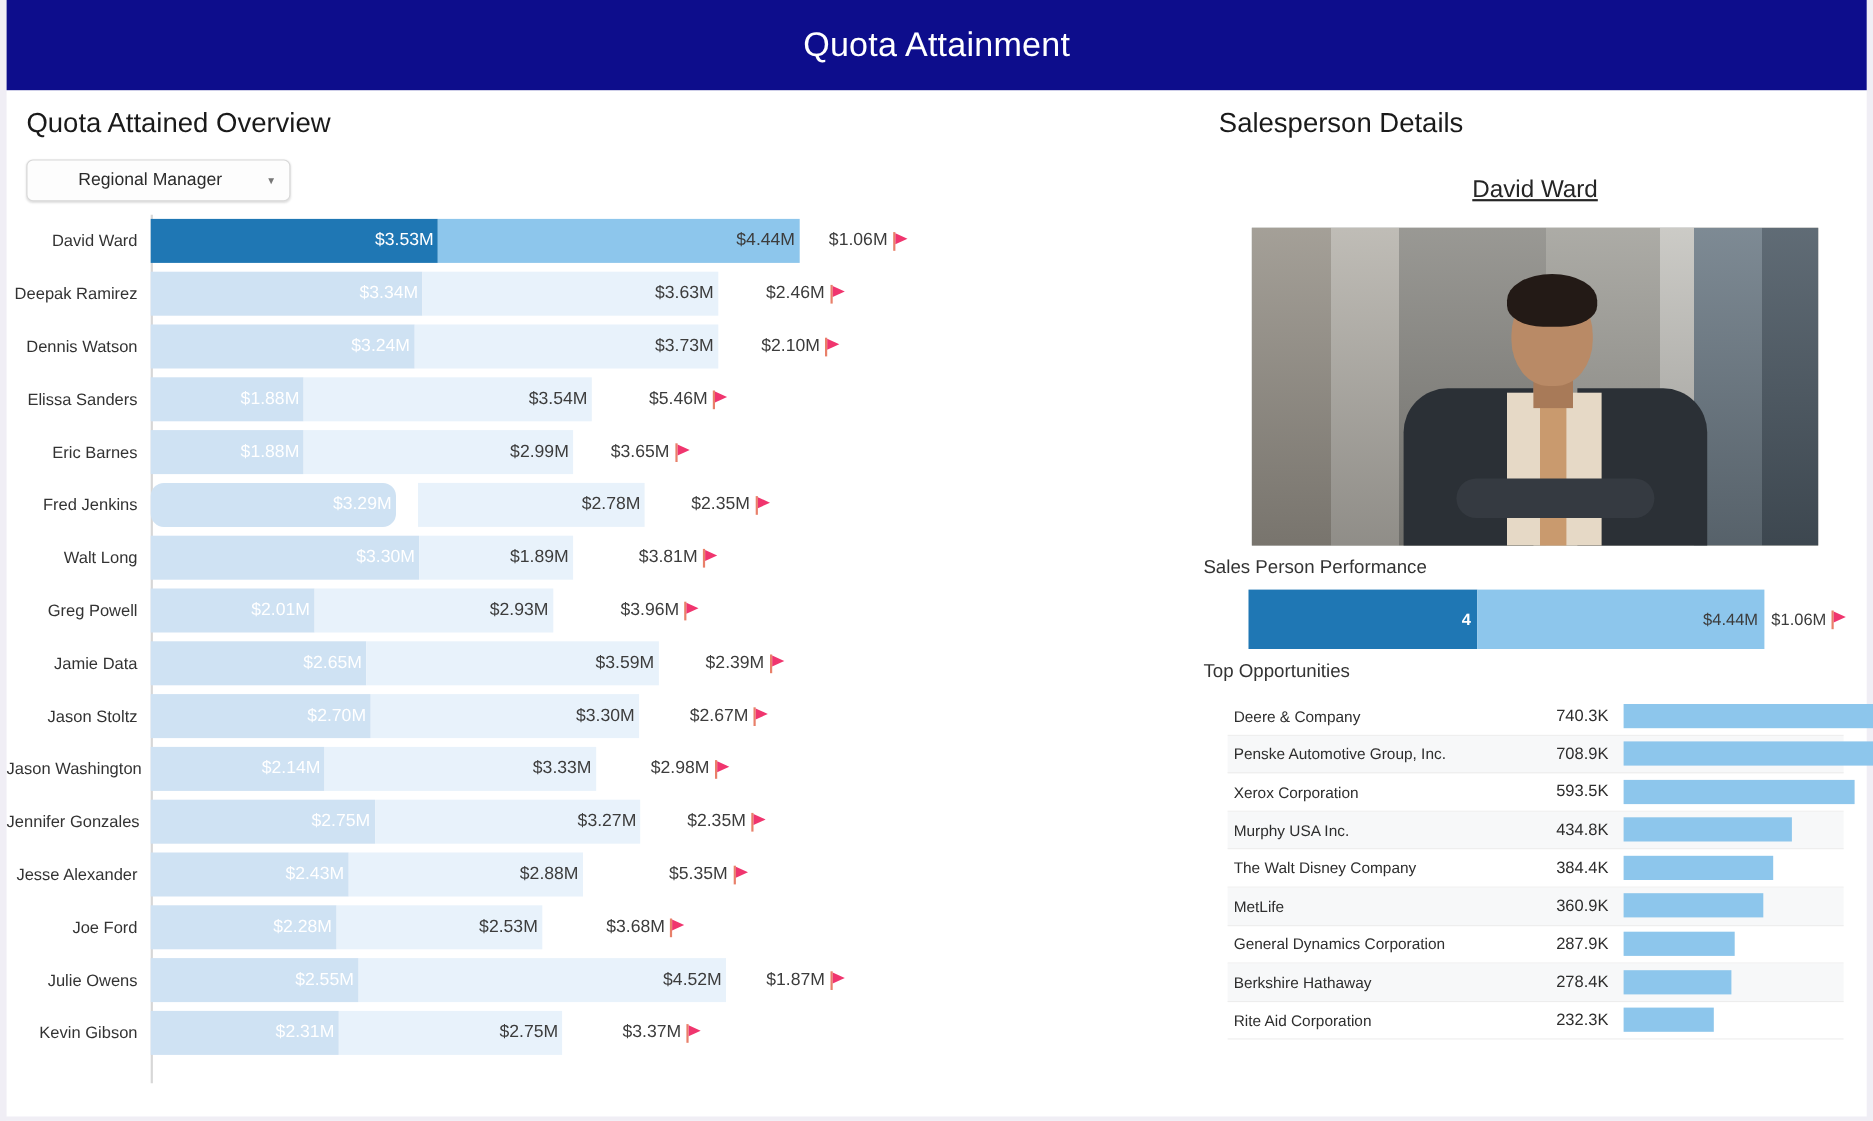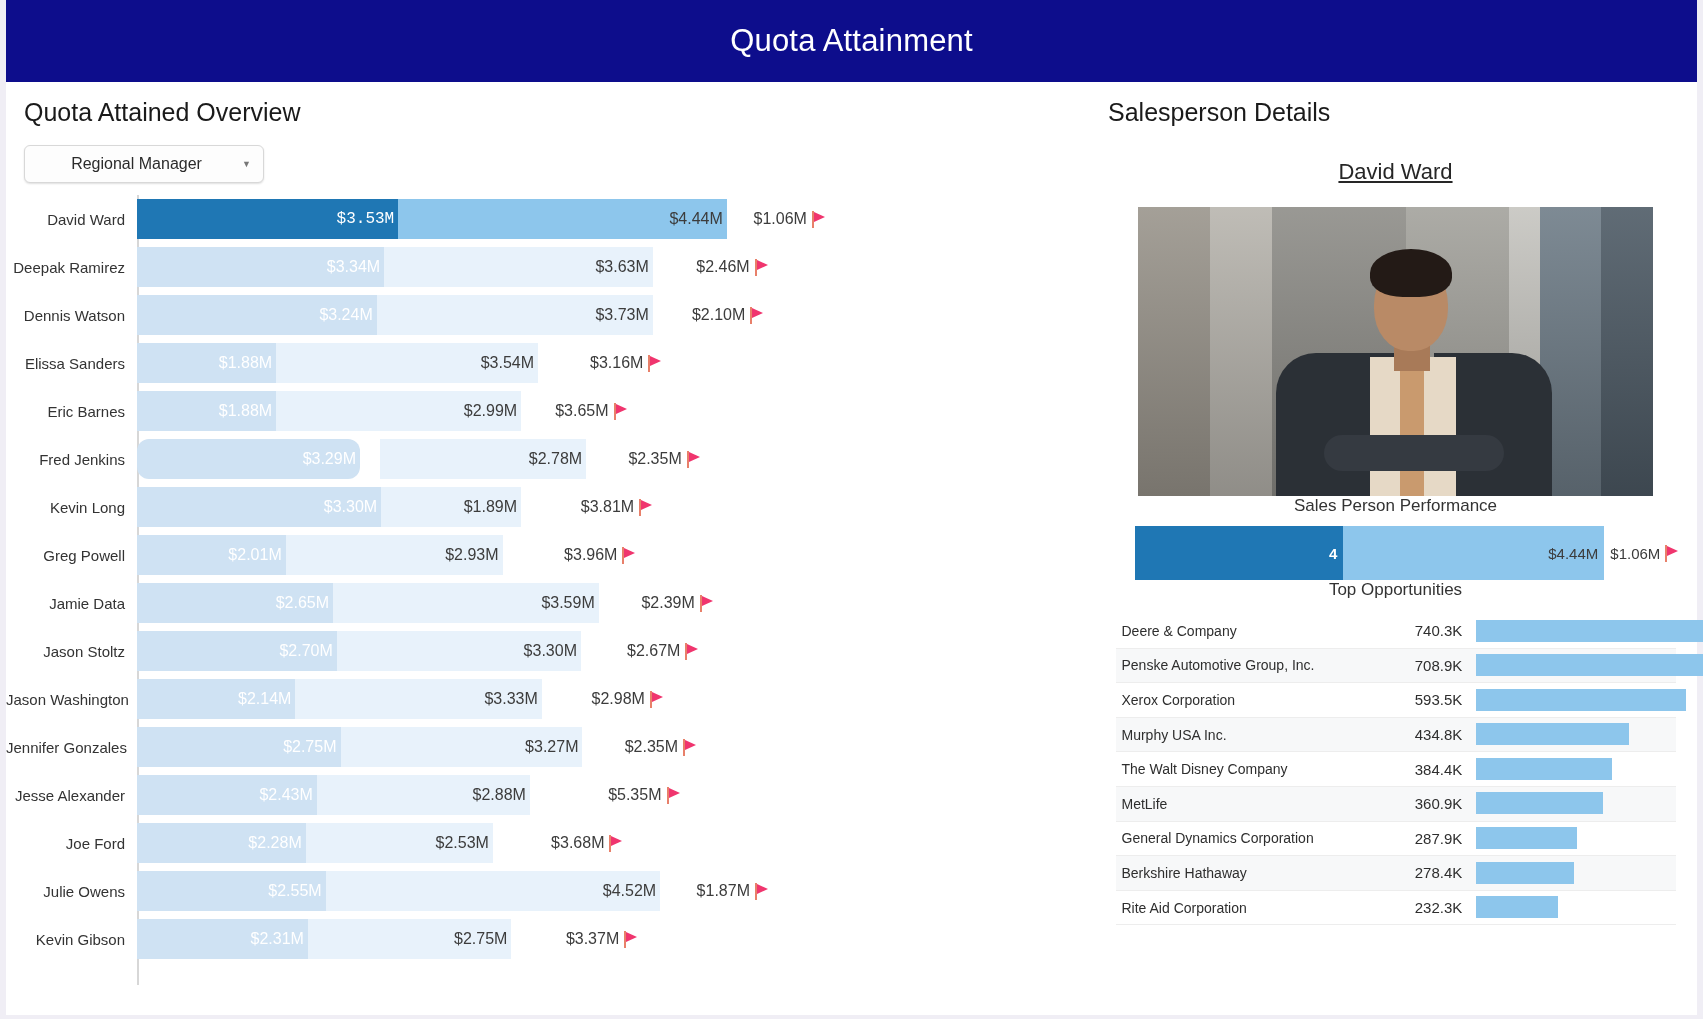--- a/index.html
+++ b/index.html
@@ -102,21 +102,21 @@
     height: 40px;
     display: flex;
     align-items: center;
     justify-content: flex-end;
     font-size: 16px;
     padding-right: 4px;
     white-space: nowrap;
   }
   .seg-dark  { background: #cfe2f3; color: #ffffff; }
   .seg-light { background: #e8f2fb; color: #3c3c3c; }
-  .row.active .seg-dark  { background: #1f77b4; color: #ffffff; font-family: Liberation Mono, monospace; }
+  .row.active .seg-dark  { background: #1f77b4; color: #ffffff; }
   .row.active .seg-light { background: #8dc6ec; color: #3c3c3c; }
 
   .gap-label {
     position: absolute;
     top: 4px; height: 40px;
     display: flex; align-items: center;
     font-size: 16px; color: #3c3c3c;
     white-space: nowrap;
   }
   .flag {
@@ -203,23 +203,23 @@
     position: absolute; left: 296px; top: 146px;
     width: 118px; height: 144px; background: #2b3036;
     border-radius: 0 40px 0 0;
   }
   .fig-arm {
     position: absolute; left: 186px; top: 228px;
     width: 180px; height: 36px; background: #353a41; border-radius: 18px;
   }
 
   .sub-title {
-    text-align: center;
     font-size: 17px;
     color: #333333;
+    margin-top: 10px;
   }
 
   .perf-bar {
     margin: 10px auto 0 auto;
     width: 522px; height: 54px;
     position: relative;
   }
   .perf-seg {
     position: absolute; top: 0; height: 54px;
     display: flex; align-items: center; justify-content: flex-end;
@@ -322,21 +322,21 @@
                 </span>
               </div>
             </div>
           </div>
           <div class="row">
             <div class="row-label">Elissa Sanders</div>
             <div class="bars">
               <div class="seg seg-dark" style="left: 0px; width: 139.12px;">$1.88M</div>
               <div class="seg seg-light" style="left: 139.12px; width: 261.96px;">$3.54M</div>
               <div class="gap-label" style="left: 453px;">
-                <span>$3.16M</span>
+                <span>$5.46M</span>
                 <span class="flag">
                   <span class="pole"></span>
                   <span class="cloth"></span>
                 </span>
               </div>
             </div>
           </div>
           <div class="row">
             <div class="row-label">Eric Barnes</div>
             <div class="bars">
@@ -359,21 +359,21 @@
               <div class="gap-label" style="left: 491.38px;">
                 <span>$2.35M</span>
                 <span class="flag">
                   <span class="pole"></span>
                   <span class="cloth"></span>
                 </span>
               </div>
             </div>
           </div>
           <div class="row">
-            <div class="row-label">Kevin Long</div>
+            <div class="row-label">Walt Long</div>
             <div class="bars">
               <div class="seg seg-dark" style="left: 0px; width: 244.2px;">$3.30M</div>
               <div class="seg seg-light" style="left: 244.2px; width: 139.86px;">$1.89M</div>
               <div class="gap-label" style="left: 443.78px;">
                 <span>$3.81M</span>
                 <span class="flag">
                   <span class="pole"></span>
                   <span class="cloth"></span>
                 </span>
               </div>

